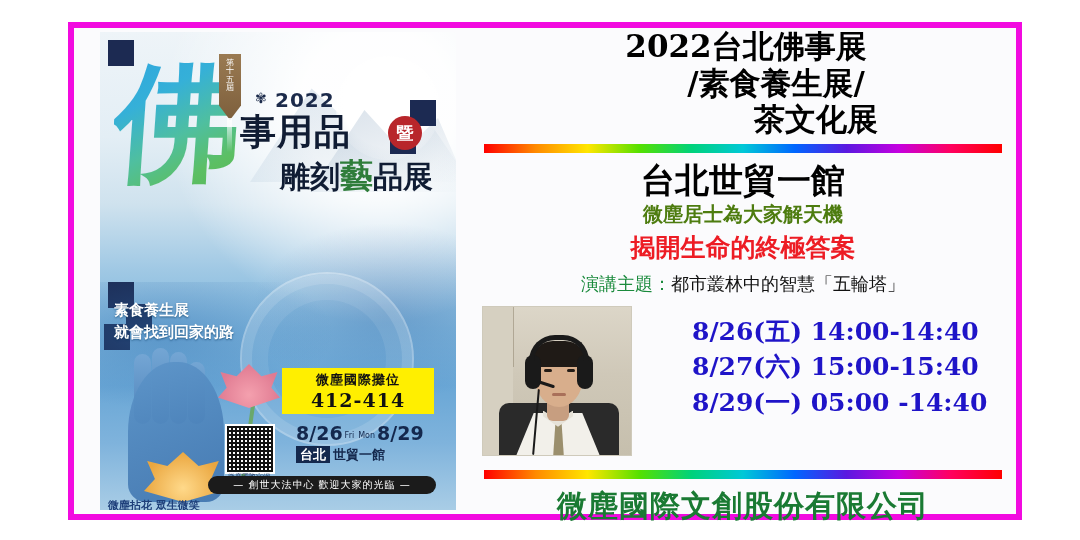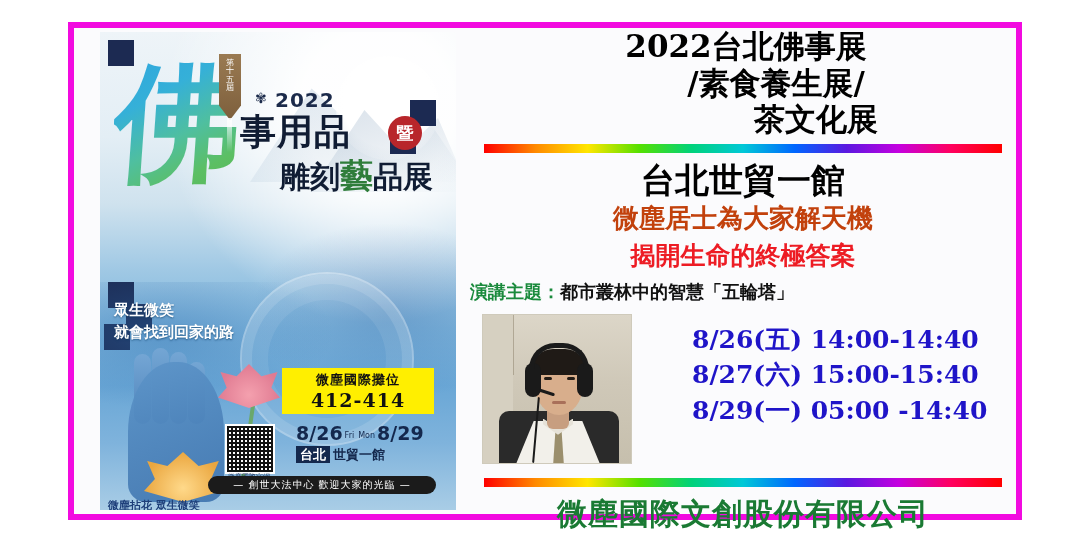--- a/index.html
+++ b/index.html
@@ -160,24 +160,24 @@
   .t2{text-align:center;padding-left:66px;}
   .t3{text-align:center;padding-left:146px;}
 
   .rainbow{
     height:9px;margin:6px 14px 0 14px;
     background:linear-gradient(90deg,#ff0000,#ff8a00,#ffe600,#55e000,#00d27a,#00c8d7,#0066ff,#5b18e0,#c400e0,#ff0060,#ff0000);
   }
 
   .venue{margin-top:7px;text-align:center;font-family:"DejaVu Serif", serif;
          font-weight:700;font-size:34px;color:#000;line-height:1.2;}
-  .venue2{text-align:center;font-family:Liberation Sans, sans-serif;font-weight:700;font-size:26px;color:#c2410c;}
+  .venue2{text-align:center;font-family:Liberation Sans, sans-serif;font-weight:700;font-size:20px;color:#4d7c0f;}
   .redline{text-align:center;font-family:"DejaVu Serif", serif;font-weight:700;font-size:25px;color:#ed1c24;margin-top:3px;}
 
-  .topic{margin-top:8px;font-size:18px;font-weight:700;color:#111;
+  .topic{margin-top:8px;text-align:center;font-size:18px;font-weight:400;color:#111;
          font-family:"DejaVu Serif", serif;}
   .topic .lbl{color:#1a8a3c;}
 
   .body-row{display:flex;margin-top:10px;gap:34px;}
   .photo{
     position:relative;width:150px;height:150px;margin-left:12px;flex:0 0 auto;
     background:linear-gradient(#dcd6c8 0%,#cfc8b8 46%,#c6bfad 100%);
     overflow:hidden;border:1px solid #cfcabb;box-sizing:border-box;
   }
   .wall-edge{position:absolute;left:30px;top:0;width:1px;height:60px;background:rgba(160,150,130,.7);}
@@ -257,21 +257,21 @@
 
     <div class="p-lotusmark">✾</div>
     <div class="p-2022">2022</div>
     <div class="p-line1">事用品</div>
     <div class="p-seal">暨</div>
     <div class="p-line2">
       <span>雕刻</span><span class="p-yi">藝</span><span>品展</span>
     </div>
 
     <div class="slogan">
-      <div>眾生微笑</div>
+      <div>素食養生展</div>
       <div>就會找到回家的路</div>
     </div>
 
     <div class="finger f1"></div>
     <div class="finger f2"></div>
     <div class="finger f3"></div>
     <div class="finger f4"></div>
     <div class="hand"></div>
     <div class="stem"></div>
     <div class="lotus-pink"></div>

